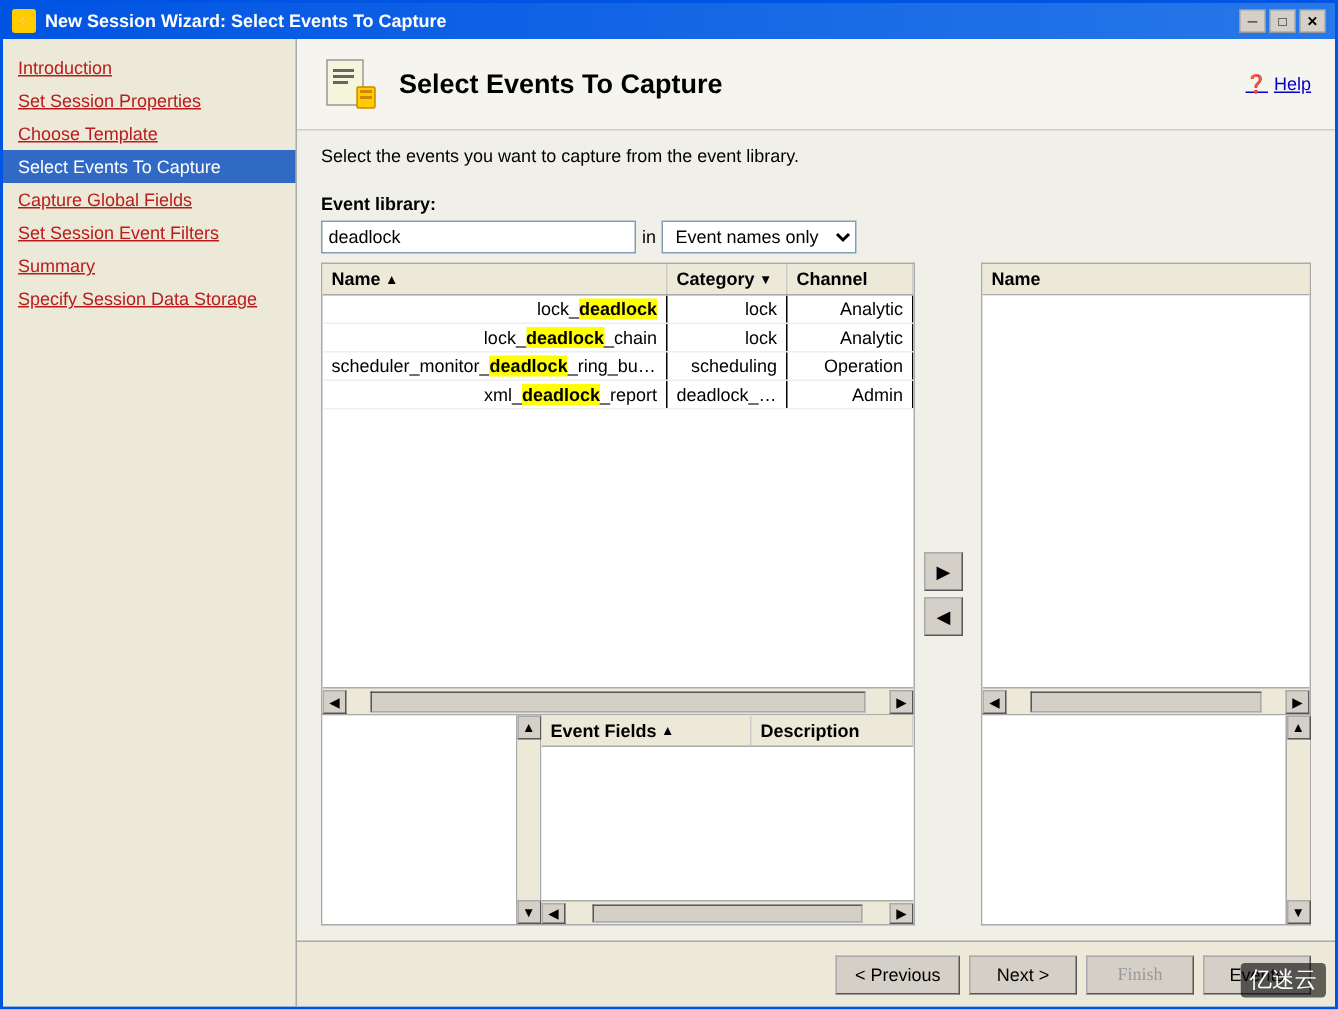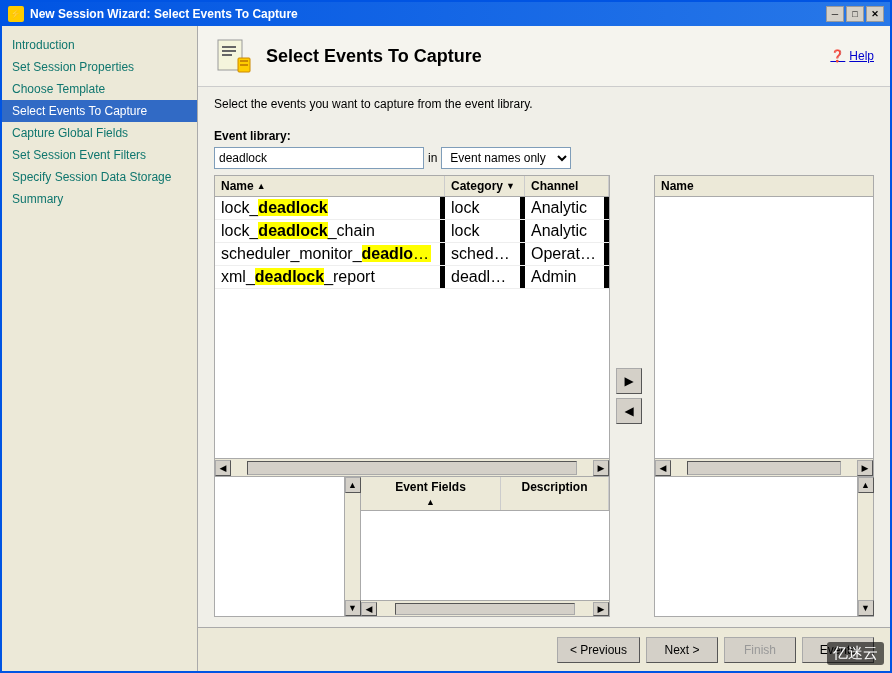--- a/index.html
+++ b/index.html
@@ -78,21 +78,22 @@
       border-right: 1px solid #aaa;
       padding: 8px 0;
       flex-shrink: 0;
       display: flex;
       flex-direction: column;
     }
 
     .sidebar-item {
       padding: 4px 10px;
       cursor: pointer;
-      color: #0f766e;
+      color: #b91c1c;
+      text-decoration: underline;
       font-size: 12px;
     }
 
     .sidebar-item.active {
       background: #316ac5;
       color: white;
       text-decoration: none;
       cursor: default;
     }
 
@@ -256,25 +257,26 @@
     }
 
     .table-row {
       display: flex;
       border-bottom: 1px solid #eee;
       cursor: pointer;
     }
 
     .table-cell {
       padding: 2px 6px;
-      font-size: 16px;
-      border-right: 5px solid #000000;
+      font-size: 12px;
+      border-right: 1px solid #000000;
       white-space: nowrap;
       overflow: hidden;
       text-overflow: ellipsis;
+      text-align: right;
     }
 
     .highlight {
       background: #ffff00;
       color: #000;
       font-weight: bold;
     }
 
     
     .hscroll-row {
@@ -348,21 +350,20 @@
     }
 
     .event-fields-col {
       padding: 3px 6px;
       font-size: 12px;
       font-weight: bold;
       border-right: 1px solid #ccc;
       display: flex;
       align-items: center;
       gap: 3px;
-      flex-direction: column;
     }
 
     .ef-col-name { width: 140px; }
     .ef-col-desc { flex: 1; align-items: center; }
 
     .hscroll-bottom {
       height: 16px;
       background: #ece9d8;
       border-top: 1px solid #aaa;
       display: flex;
@@ -481,21 +482,21 @@
       min-width: 72px;
       background: #d4d0c8;
       border: 1px outset #aaa;
       font-size: 12px;
       cursor: pointer;
       padding: 0 12px;
       display: flex;
       align-items: center;
       justify-content: center;
     }
-    .footer-btn:disabled { color: #999; cursor: default; }
+    .footer-btn:disabled { color: #999; cursor: default; font-family: Liberation Serif, serif; }
 
     .sort-arrow {
       font-size: 9px;
     }
 
     .watermark {
       position: fixed;
       bottom: 8px;
       right: 8px;
       background: rgba(0,0,0,0.6);
@@ -536,24 +537,24 @@
       <div class="sidebar-item active">
         <span>Select Events To Capture</span>
       </div>
       <div class="sidebar-item">
         <span>Capture Global Fields</span>
       </div>
       <div class="sidebar-item">
         <span>Set Session Event Filters</span>
       </div>
       <div class="sidebar-item">
+        <span>Summary</span>
+      </div>
+      <div class="sidebar-item">
         <span>Specify Session Data Storage</span>
-      </div>
-      <div class="sidebar-item">
-        <span>Summary</span>
       </div>
     </div>
 
     <div class="main-panel">
 
       <div class="header-area">
         <div class="header-left">
           <div class="header-icon">
             <svg viewBox="0 0 36 36" xmlns="http://www.w3.org/2000/svg">
               <rect x="2" y="2" width="24" height="30" fill="#f5f5dc" stroke="#999" stroke-width="1"></rect>

